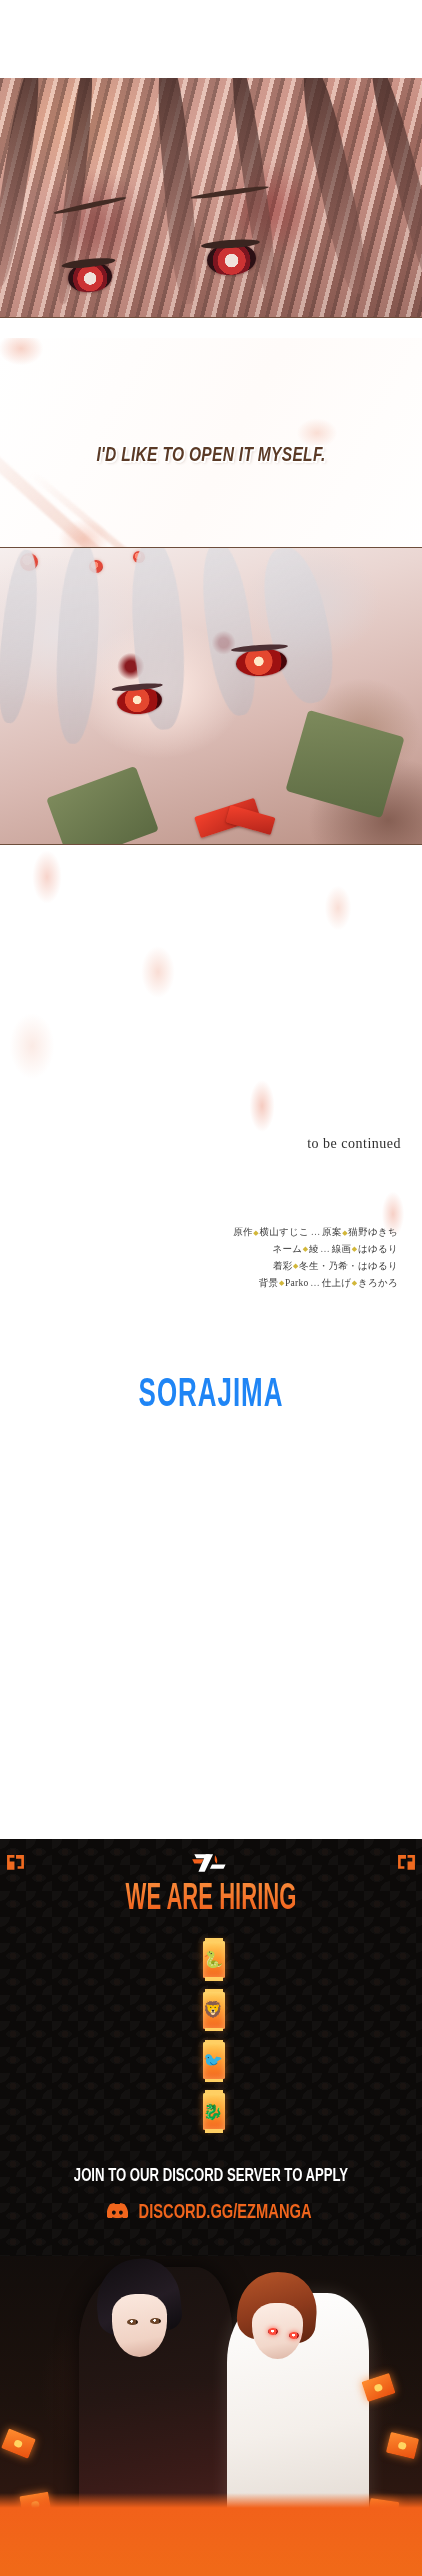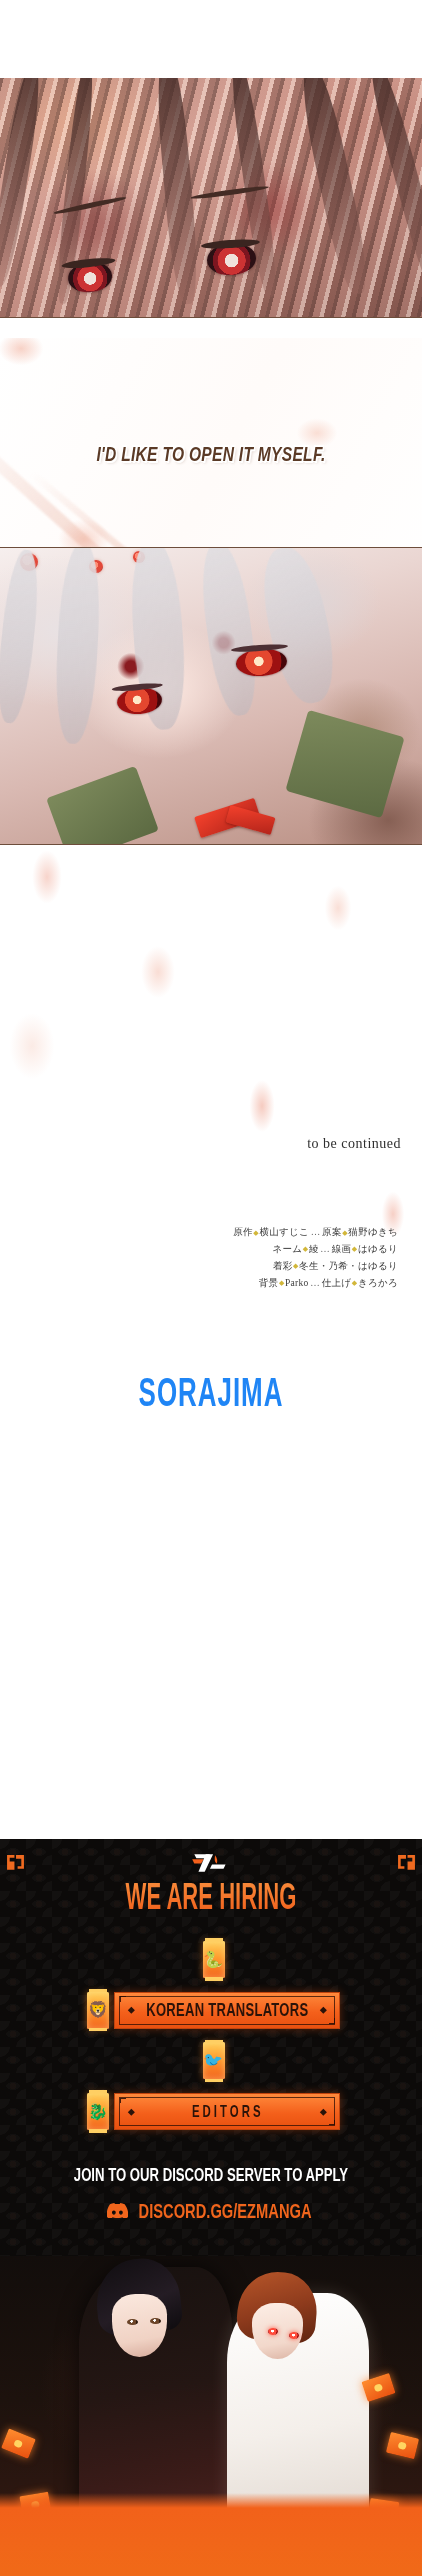--- a/index.html
+++ b/index.html
@@ -584,44 +584,32 @@
       <div class="job-row">
         <div class="lantern">
             <span class="glyph">🐍</span>
           </div>
       </div>
 
       <div class="job-row">
         <div class="lantern">
             <span class="glyph">🦁</span>
           </div>
-        <div class="job-plate">
-          <div class="inner-frame"></div>
-          <span class="job-dia l"></span>
-          <span class="job-label">KOREAN TRANSLATORS</span>
-          <span class="job-dia r"></span>
-        </div>
       </div>
 
       <div class="job-row">
         <div class="lantern">
             <span class="glyph">🐦</span>
           </div>
       </div>
 
       <div class="job-row">
         <div class="lantern">
             <span class="glyph">🐉</span>
           </div>
-        <div class="job-plate">
-          <div class="inner-frame"></div>
-          <span class="job-dia l"></span>
-          <span class="job-label wide">EDITORS</span>
-          <span class="job-dia r"></span>
-        </div>
       </div>
 
     </div>
 
     <div class="join-line">JOIN TO OUR  DISCORD SERVER TO APPLY</div>
 
     <div class="discord-line">
       <span>
         <svg viewBox="0 0 40 30" width="21" height="16" aria-hidden="true">
           <path d="M33.6 4.2C31 2.9 28.2 2 25.3 1.5c-.4.7-.8 1.6-1.1 2.3-3.1-.5-6.1-.5-9.1 0-.3-.8-.8-1.7-1.1-2.3C11 2 8.2 2.9 5.6 4.2 0 12.6-1.5 20.8.3 28.9c3.5 2.6 6.8 4.1 10.1 5.1.8-1.1 1.5-2.3 2.2-3.5-1.2-.5-2.3-1-3.4-1.7.3-.2.6-.4.8-.6 6.5 3 13.6 3 20 0 .3.2.6.4.8.6-1.1.6-2.2 1.2-3.4 1.7.6 1.2 1.4 2.4 2.2 3.5 3.3-1 6.7-2.6 10.1-5.1 2.1-9.4-.9-17.5-6.1-24.7zM13.1 23.9c-2 0-3.6-1.8-3.6-4s1.6-4 3.6-4 3.7 1.8 3.6 4c0 2.2-1.6 4-3.6 4zm13.4 0c-2 0-3.6-1.8-3.6-4s1.6-4 3.6-4 3.7 1.8 3.6 4c0 2.2-1.6 4-3.6 4z" fill="#f0651c"></path>

